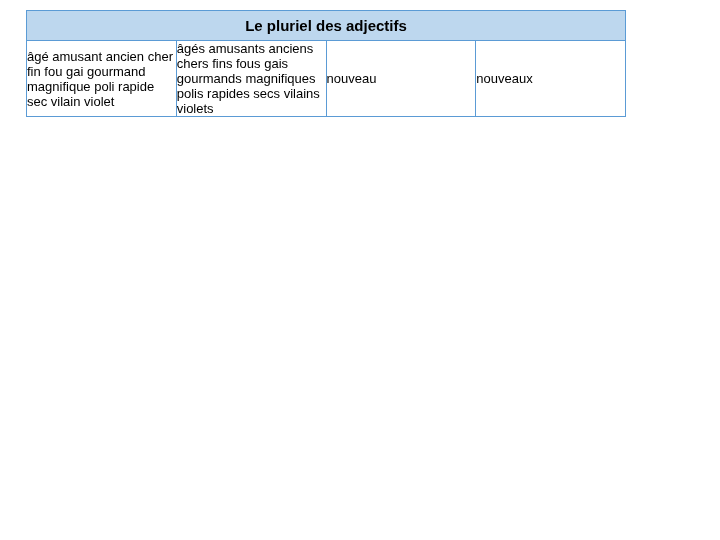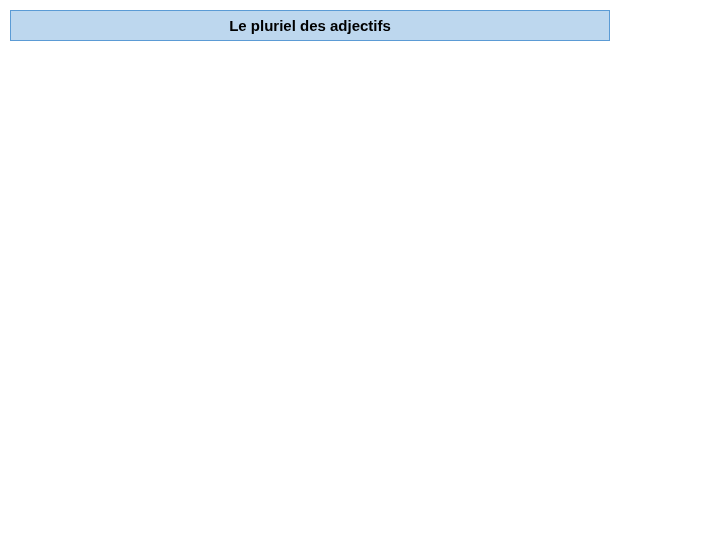--- a/index.html
+++ b/index.html
@@ -13,20 +13,21 @@
       font-family: Arial, sans-serif;
       font-size: 13px;
       width: 720px;
       height: 540px;
       overflow: hidden;
     }
 
     .page-wrapper {
       width: 620px;
       padding: 10px;
+      margin-left: 16px;
     }
 
     .outer-table {
       width: 100%;
       border-collapse: collapse;
       border: 1.5px solid #5b9bd5;
     }
 
     .title-row td {
       background: #bdd7ee;
@@ -44,15 +45,47 @@
   </style>
 </head>
 <body>
 
 <div class="page-wrapper">
   <table class="outer-table">
     <tbody>
         <tr class="title-row">
       <td colspan="4">Le pluriel des adjectifs</td>
     </tr>
+    <tr class="section-row">
+      <td style="width:25%">âgé
+amusant
+ancien
+cher
+fin
+fou
+gai
+gourmand
+magnifique
+poli
+rapide
+sec
+vilain
+violet</td>
+      <td style="width:25%">âgés
+amusants
+anciens
+chers
+fins
+fous
+gais
+gourmands
+magnifiques
+polis
+rapides
+secs
+vilains
+violets</td>
+      <td style="width:25%">nouveau</td>
+      <td style="width:25%">nouveaux</td>
+    </tr>
   </tbody>
     </table>
 </div>
 
 </body></html>

